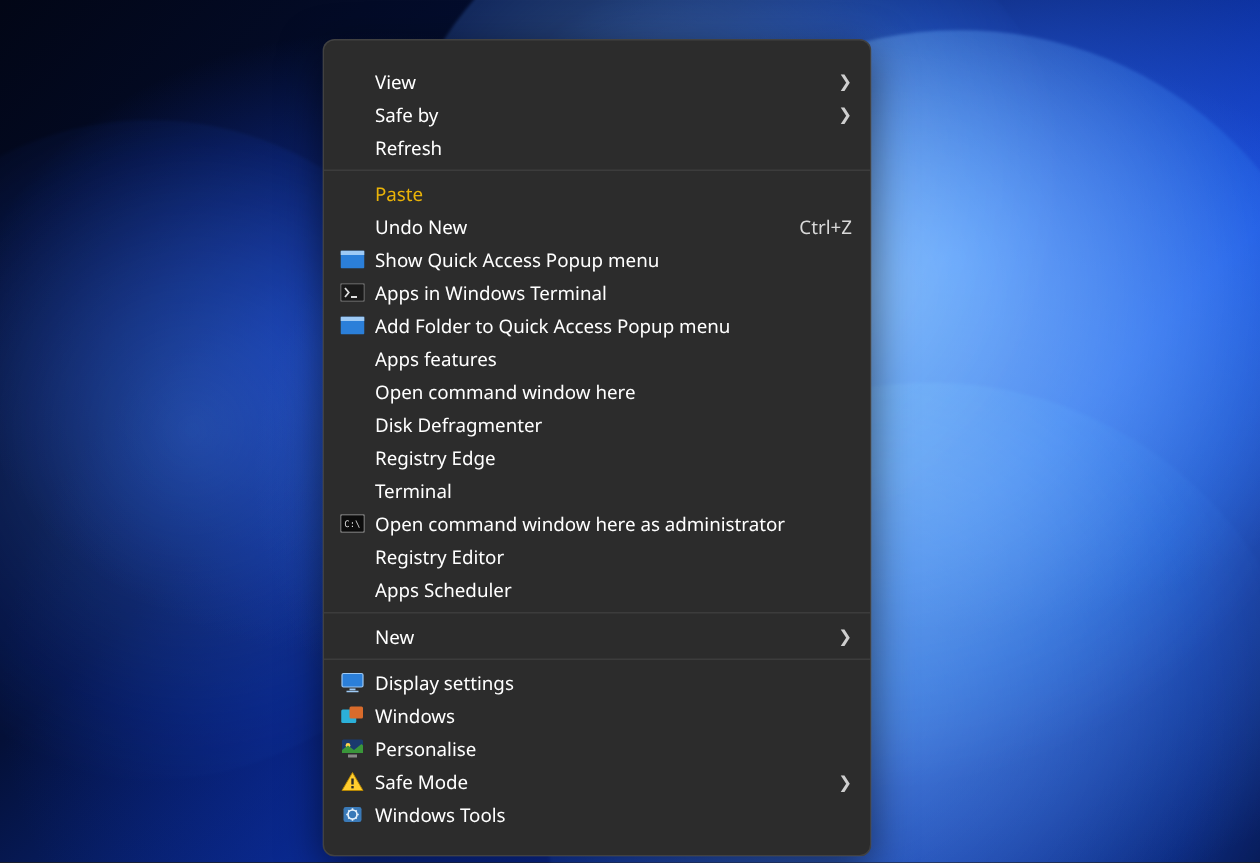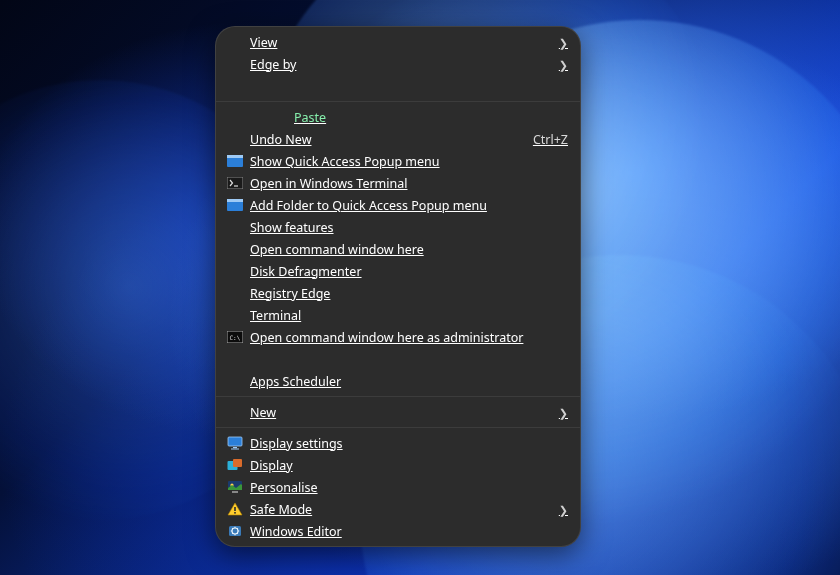--- a/index.html
+++ b/index.html
@@ -45,34 +45,33 @@
     transform: rotate(-8deg); }
 
   
   .context-menu {
     position: absolute;
     left: 215px;
     top: 26px;
     width: 364px;
     background: #2c2c2c;
     border: 1px solid rgba(255,255,255,.1);
-    border-radius: 20px;
+    border-radius: 8px;
     box-shadow: 0 8px 28px rgba(0,0,0,.55);
-    padding: 4px 0;
-    text-decoration: underline;
+    padding: 16px 0;
   }
   .menu-item {
     display: flex;
     align-items: center;
     height: 22px;
     padding: 0 12px 0 8px;
     cursor: default;
     user-select: none;
   }
-  .menu-item.disabled { color: #86efac; gap: 44px; }
+  .menu-item.disabled { color: #eab308; }
   .icon-slot {
     width: 22px;
     height: 16px;
     display: flex;
     align-items: center;
     justify-content: center;
     margin-right: 4px;
     flex-shrink: 0;
   }
   .label {
@@ -111,25 +110,26 @@
 
 <div class="context-menu">
 
   <div class="menu-item">
     <span class="icon-slot"></span>
     <span class="label">View</span>
     <span class="chevron">❯</span>
   </div>
   <div class="menu-item">
     <span class="icon-slot"></span>
-    <span class="label">Edge by</span>
-    <span class="chevron">❯</span>
-  </div>
-  <div class="menu-item">
-    <span class="icon-slot"></span>
+    <span class="label">Safe by</span>
+    <span class="chevron">❯</span>
+  </div>
+  <div class="menu-item">
+    <span class="icon-slot"></span>
+    <span class="label">Refresh</span>
   </div>
 
   <div class="separator"></div>
 
   <div class="menu-item disabled">
     <span class="icon-slot"></span>
     <span class="label">Paste</span>
   </div>
   <div class="menu-item">
     <span class="icon-slot"></span>
@@ -146,34 +146,34 @@
     <span class="label">Show Quick Access Popup menu</span>
   </div>
   <div class="menu-item">
     <span class="icon-slot">
       <svg width="16" height="12" viewBox="0 0 16 12">
           <rect x="0" y="0" width="16" height="12" rx="1" fill="#1a1a1a" stroke="#888" stroke-width="1"></rect>
           <path d="M3 3 L5.5 6 L3 9" stroke="#ddd" stroke-width="1.2" fill="none"></path>
           <line x1="7" y1="9" x2="11" y2="9" stroke="#ddd" stroke-width="1.2"></line>
         </svg>
     </span>
-    <span class="label">Open in Windows Terminal</span>
+    <span class="label">Apps in Windows Terminal</span>
   </div>
   <div class="menu-item">
     <span class="icon-slot">
       <svg width="16" height="12" viewBox="0 0 16 12">
           <rect x="0" y="0" width="16" height="12" rx="1" fill="#2b7fd9"></rect>
           <rect x="0" y="0" width="16" height="3" fill="#9ecaf5"></rect>
         </svg>
     </span>
     <span class="label">Add Folder to Quick Access Popup menu</span>
   </div>
   <div class="menu-item">
     <span class="icon-slot"></span>
-    <span class="label">Show  features</span>
+    <span class="label">Apps  features</span>
   </div>
   <div class="menu-item">
     <span class="icon-slot"></span>
     <span class="label">Open command window here</span>
   </div>
   <div class="menu-item">
     <span class="icon-slot"></span>
     <span class="label">Disk Defragmenter</span>
   </div>
   <div class="menu-item">
@@ -188,20 +188,21 @@
     <span class="icon-slot">
       <svg width="16" height="12" viewBox="0 0 16 12">
           <rect x="0" y="0" width="16" height="12" rx="1" fill="#0c0c0c" stroke="#aaa" stroke-width="1"></rect>
           <text x="2.5" y="8.5" font-size="6" fill="#ddd" font-family="monospace">C:\</text>
         </svg>
     </span>
     <span class="label">Open command window here as administrator</span>
   </div>
   <div class="menu-item">
     <span class="icon-slot"></span>
+    <span class="label">Registry Editor</span>
   </div>
   <div class="menu-item">
     <span class="icon-slot"></span>
     <span class="label">Apps Scheduler</span>
   </div>
 
   <div class="separator"></div>
 
   <div class="menu-item">
     <span class="icon-slot"></span>
@@ -221,21 +222,21 @@
     </span>
     <span class="label">Display settings</span>
   </div>
   <div class="menu-item">
     <span class="icon-slot">
       <svg width="16" height="14" viewBox="0 0 16 14">
           <rect x="0.5" y="3" width="10" height="9" rx="1" fill="#2bb0d9"></rect>
           <rect x="6" y="1" width="9" height="8" rx="1" fill="#d96b2b"></rect>
         </svg>
     </span>
-    <span class="label">Display</span>
+    <span class="label">Windows</span>
   </div>
   <div class="menu-item">
     <span class="icon-slot">
       <svg width="16" height="14" viewBox="0 0 16 14">
           <rect x="1" y="1" width="14" height="9" rx="1" fill="#1a3a6e"></rect>
           <circle cx="5" cy="5" r="1.6" fill="#ffd24d"></circle>
           <path d="M1 8 L5 5 L9 8 L14 4 L15 5 L15 10 L1 10 Z" fill="#3a963a"></path>
           <rect x="5" y="11" width="6" height="2" fill="#888"></rect>
         </svg>
     </span>
@@ -253,16 +254,16 @@
     <span class="chevron">❯</span>
   </div>
   <div class="menu-item">
     <span class="icon-slot">
       <svg width="16" height="14" viewBox="0 0 16 14">
           <rect x="2" y="2" width="12" height="10" rx="1.5" fill="#3a7ab8"></rect>
           <circle cx="8" cy="7" r="3" fill="none" stroke="#e8f2fb" stroke-width="1.1"></circle>
           <path d="M8 4 v-1.2 M8 10 v1.2 M5 7 h-1.2 M11 7 h1.2 M6 5 l-.8-.8 M10 9 l.8.8 M10 5 l.8-.8 M6 9 l-.8.8" stroke="#e8f2fb" stroke-width="1.1"></path>
         </svg>
     </span>
-    <span class="label">Windows Editor</span>
+    <span class="label">Windows Tools</span>
   </div>
 
 </div>
 
 </body></html>

